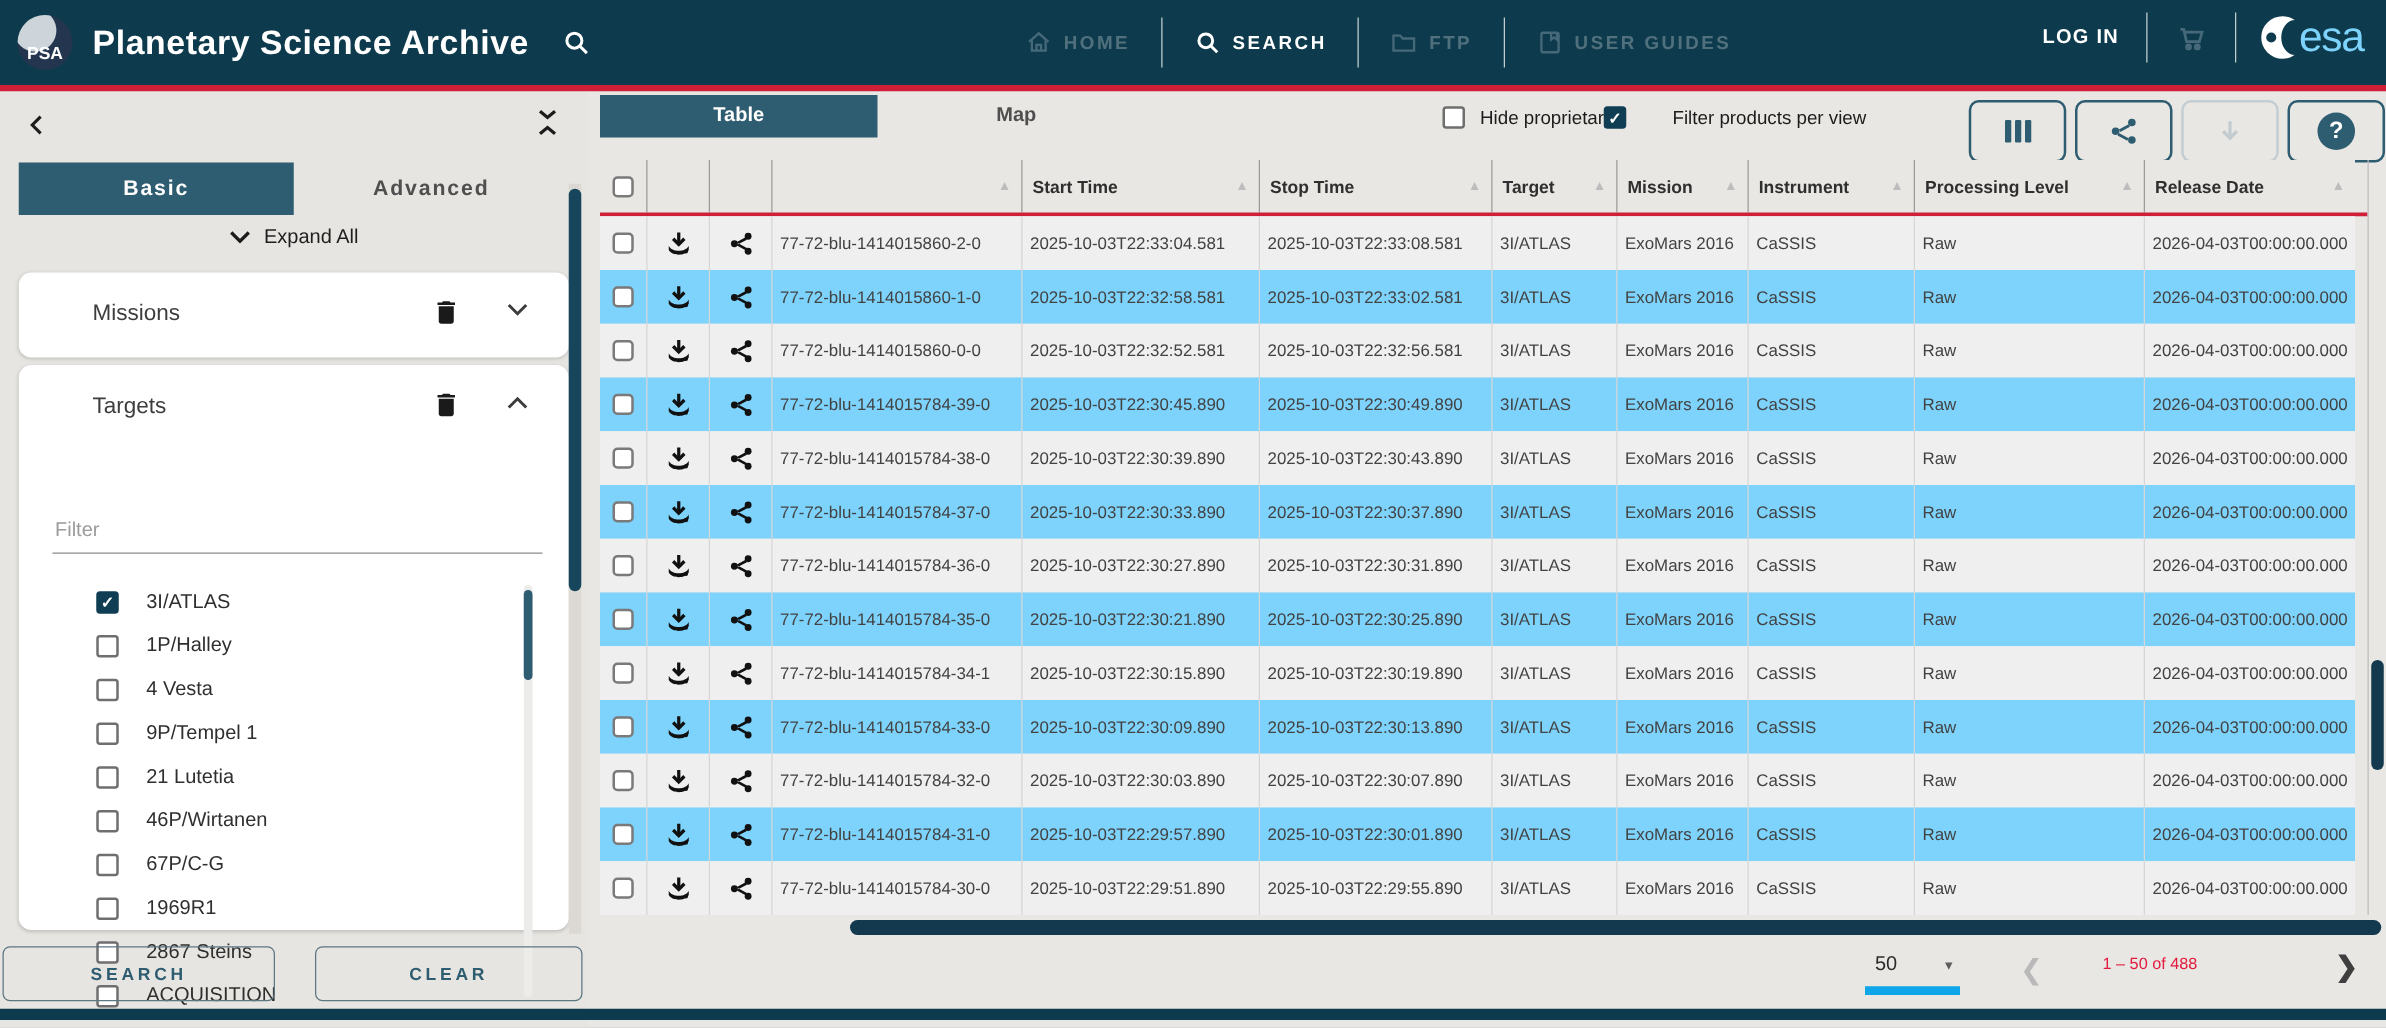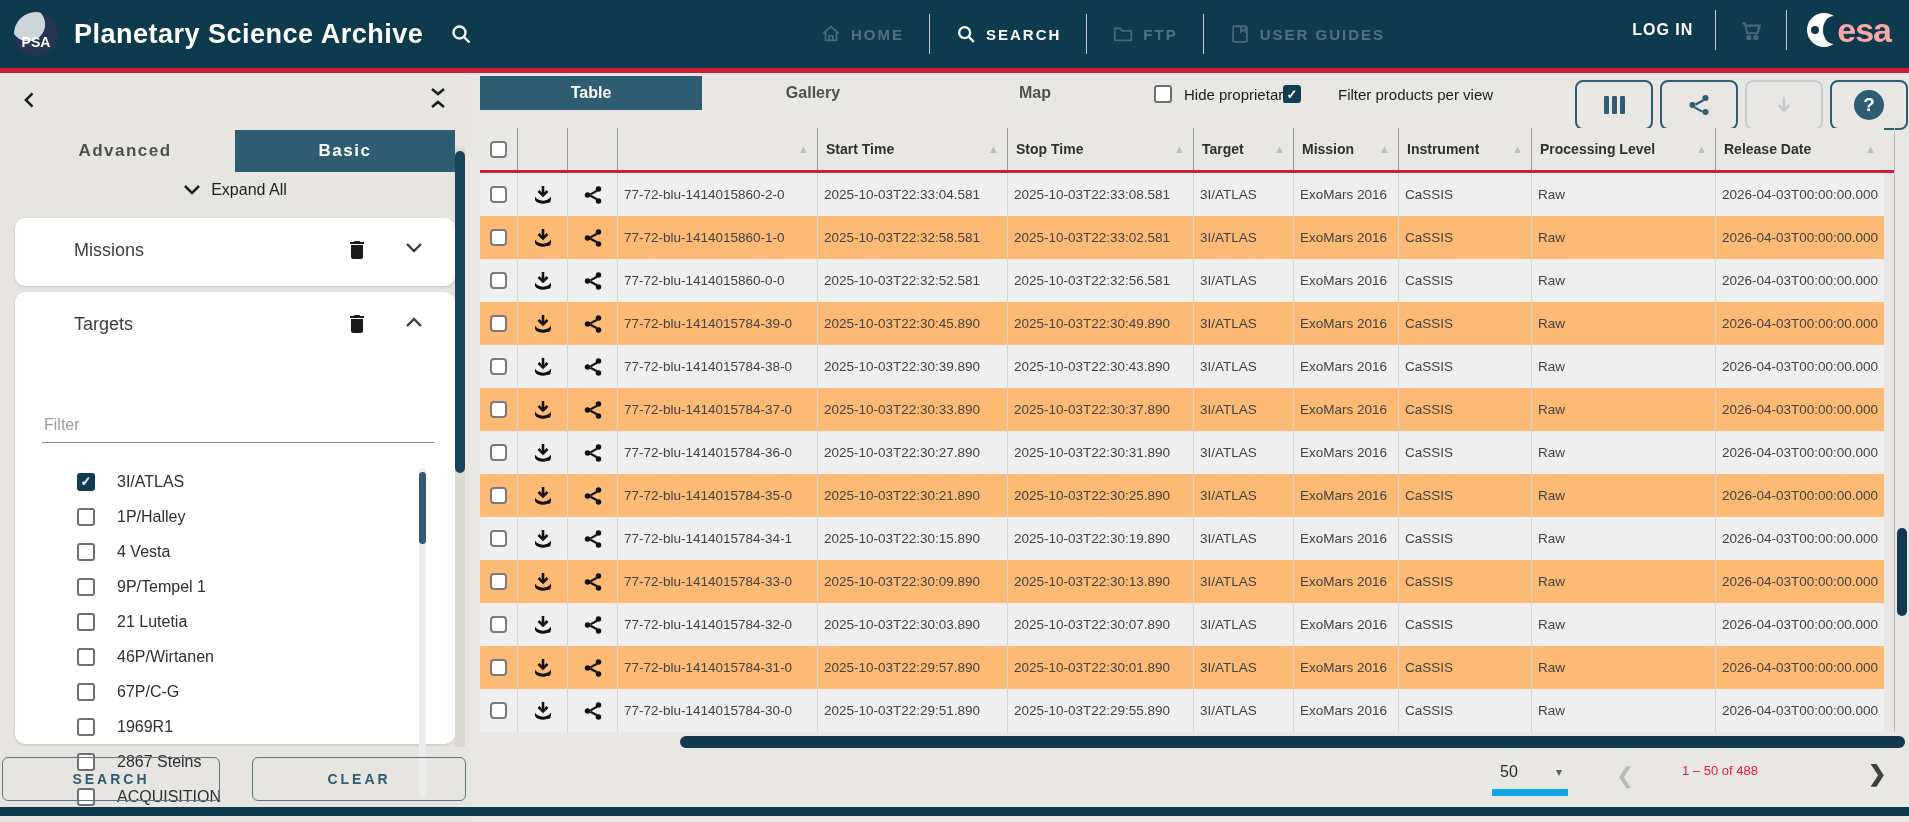--- a/index.html
+++ b/index.html
@@ -18,21 +18,21 @@
             color:rgba(255,255,255,.28);font-weight:bold;font-size:15px;letter-spacing:2px;}
   .nav-item.active{color:#fff;}
   .nav-sep{width:1px;height:40px;background:rgba(255,255,255,.75);}
   .topright{position:absolute;right:12px;top:0;height:60px;display:flex;align-items:center;}
   .login{color:#fff;font-weight:bold;font-size:16px;letter-spacing:1px;padding:0 22px;cursor:pointer;}
   .cart-btn{padding:0 22px;cursor:pointer;display:flex;align-items:center;}
   .esa-logo{display:flex;align-items:center;margin-left:20px;margin-right:6px;}
   .esa-e{width:34px;height:34px;border-radius:50%;background:#fff;position:relative;margin-right:2px;}
   .esa-e::before{content:"";position:absolute;left:4px;top:13px;width:8px;height:8px;border-radius:50%;background:#0d3a4c;}
   .esa-e::after{content:"";position:absolute;right:-4px;top:3px;width:22px;height:28px;border-radius:50%;background:#0d3a4c;}
-  .esa-txt{color:#fca5a5;font-weight:bold;font-size:34px;letter-spacing:-1px;position:relative;z-index:2;margin-left:-6px;}
+  .esa-txt{color:#7dd3fc;font-weight:normal;font-size:34px;letter-spacing:-1px;position:relative;z-index:2;margin-left:-6px;}
   
   .sidebar{position:absolute;top:73px;left:0;width:470px;bottom:0;background:#e7e5e1;z-index:10;}
   .sb-collapse-left{position:absolute;left:20px;top:16px;cursor:pointer;}
   .sb-collapse-vert{position:absolute;left:428px;top:12px;cursor:pointer;}
   .mode-tabs{position:absolute;left:15px;top:57px;width:440px;height:42px;display:flex;}
   .mode-tab{flex:1;display:flex;align-items:center;justify-content:center;font-weight:bold;font-size:17px;
             color:#4f4f4f;letter-spacing:1.5px;cursor:pointer;}
   .mode-tab.active{background:#2e5c70;color:#fff;}
   .expand-row{position:absolute;left:0;top:108px;width:470px;display:flex;align-items:center;justify-content:center;gap:10px;
               font-size:16px;color:#1e1e1e;cursor:pointer;}
@@ -80,21 +80,21 @@
   .col-icon i{width:5px;height:18px;background:#2e5c70;border-radius:1px;}
   .help-circle{width:30px;height:30px;border-radius:50%;background:#2e5c70;color:#fff;font-weight:bold;font-size:19px;
                display:flex;align-items:center;justify-content:center;}
   
   .thead{position:absolute;left:10px;top:55px;height:42px;display:flex;align-items:center;background:#e9e7e3;}
   .hcell{height:42px;display:flex;align-items:center;box-sizing:border-box;border-right:1px solid #9a9a9a;
          font-weight:bold;font-size:14px;color:#2f2f2f;padding-left:8px;position:relative;}
   .hcell .sort{position:absolute;right:8px;color:#bdbdbd;font-size:11px;cursor:pointer;}
   .head-red{position:absolute;left:0px;top:97px;width:1414px;height:3px;background:#cf1f38;}
   .tbody{position:absolute;left:10px;top:100px;}
-  .trow{display:flex;height:43px;align-items:center;background:#fdba74;}
+  .trow{display:flex;height:43px;align-items:center;background:#7dd3fc;}
   .trow:nth-child(odd){background:#f0efef;}
   .cell{height:43px;display:flex;align-items:center;box-sizing:border-box;border-right:1px solid #d6d6d6;}
   .c0{width:38px;justify-content:center;}
   .c1{width:50px;justify-content:center;}
   .c2{width:50px;justify-content:center;}
   .c3{width:200px;}.c4{width:190px;}.c5{width:186px;}.c6{width:100px;}.c7{width:105px;}
   .c8{width:133px;}.c9{width:184px;}.c10{width:168px;}
   .txt{font-size:13.5px;color:#424242;padding-left:6px;white-space:nowrap;overflow:hidden;}
   .cb.small{width:17px;height:17px;border-radius:4px;border-color:#7a7a7a;}
   .icon-btn{display:flex;align-items:center;justify-content:center;cursor:pointer;}
@@ -201,22 +201,22 @@
         </svg>
     </span>
     <span class="sb-collapse-vert">
       <svg width="20" height="26" viewBox="0 0 20 26" fill="none" stroke="#1c1c1c" stroke-width="2.6">
           <path d="M4 4l6 5 6-5"></path>
           <path d="M4 22l6-5 6 5"></path>
         </svg>
     </span>
 
     <div class="mode-tabs">
+      <div class="mode-tab active">Basic</div>
       <div class="mode-tab">Advanced</div>
-      <div class="mode-tab active">Basic</div>
     </div>
 
     <div class="expand-row">
       <span>
           <svg width="18" height="12" viewBox="0 0 18 12" fill="none" stroke="#1c1c1c" stroke-width="2.6">
             <path d="M2 2l7 7 7-7"></path>
           </svg>
         </span>
       <span>Expand All</span>
     </div>
@@ -302,21 +302,20 @@
     <div class="sb-scroll-thumb"></div>
 
     <button class="sb-btn btn-search">SEARCH</button>
     <button class="sb-btn btn-clear">CLEAR</button>
   </div>
 
   <div class="main">
 
     <div class="view-tabs">
       <div class="view-tab active">Table</div>
-      <div class="view-tab">Gallery</div>
       <div class="view-tab">Map</div>
     </div>
 
     <div class="opt opt-hide">
       <span class="cb"></span>
       <span class="opt-label">Hide proprietary</span>
     </div>
     <div class="opt opt-filter">
       <span class="cb checked"></span>
       <span class="opt-label">Filter products per view</span>

